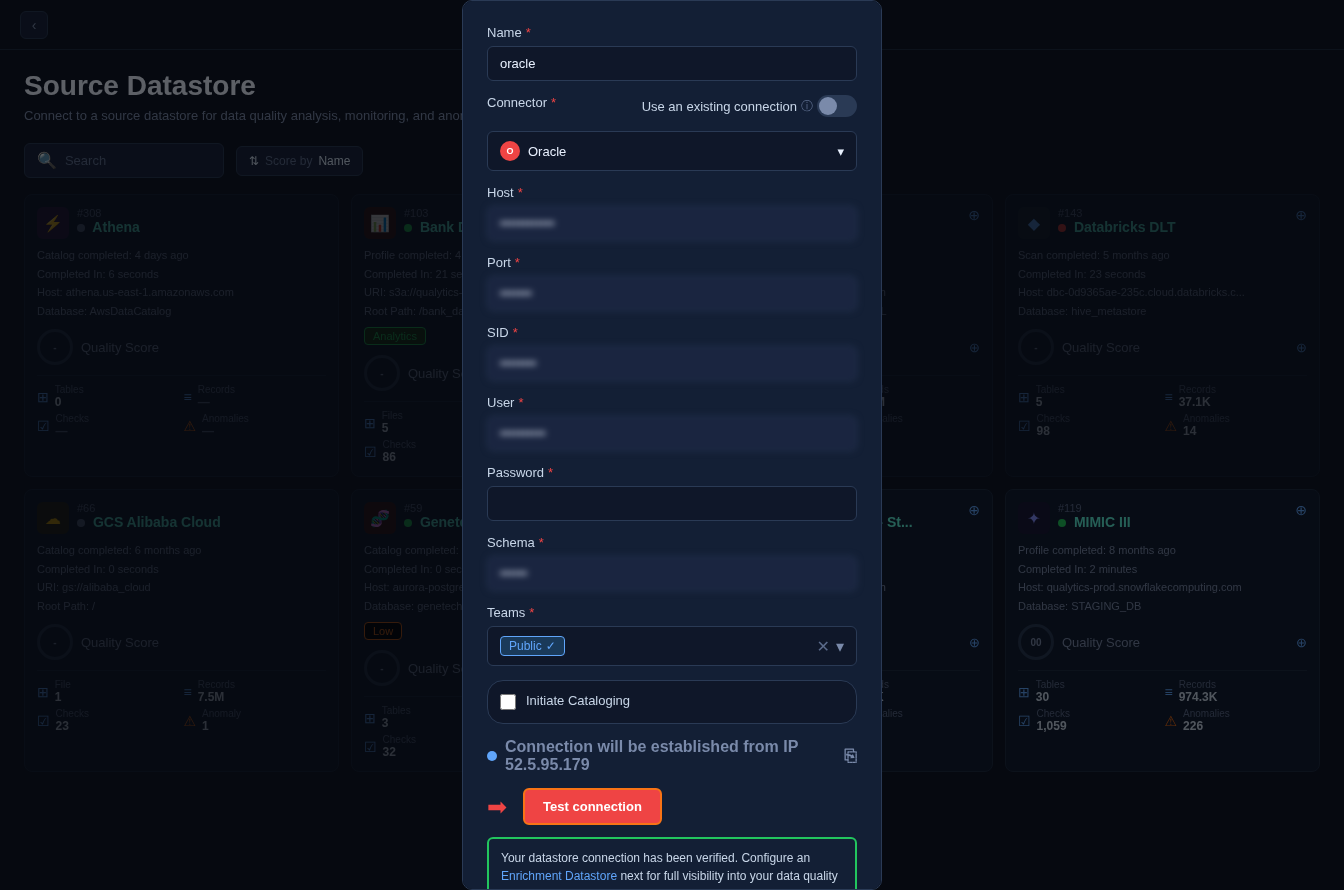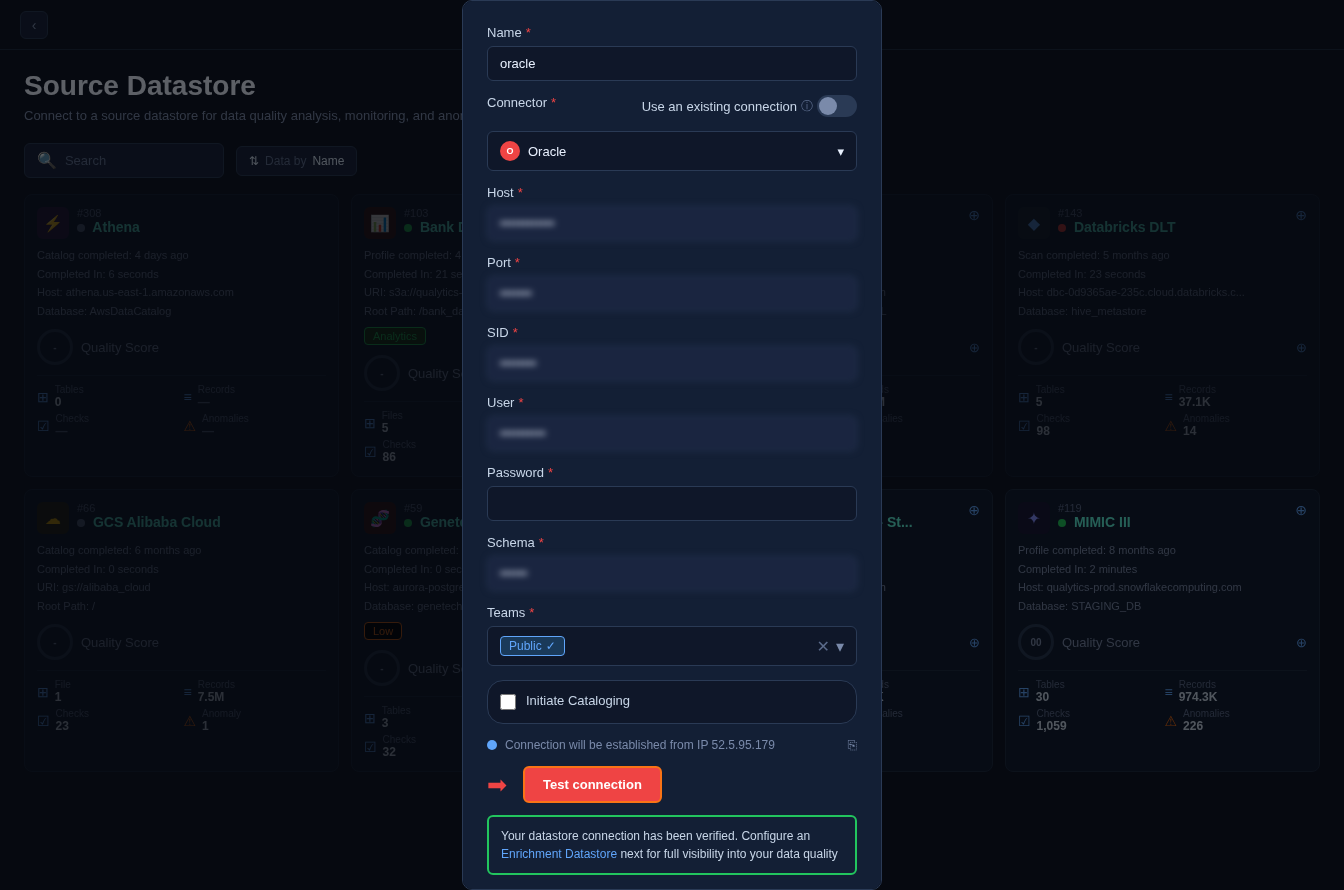--- a/index.html
+++ b/index.html
@@ -414,23 +414,24 @@
     .initiate-text-desc {
       font-size: 11px;
       color: #7a8aaa;
       line-height: 1.4;
     }
 
     .connection-info {
       display: flex;
       align-items: center;
       gap: 8px;
-      font-size: 12px;
+      font-size: 16px;
       color: #7a8aaa;
       margin-bottom: 14px;
+      font-weight: bold;
     }
 
     .conn-dot {
       width: 10px;
       height: 10px;
       border-radius: 50%;
       background: #60a5fa;
       flex-shrink: 0;
     }
 
@@ -528,21 +529,21 @@
     <div class="page-title">Source Datastore</div>
     <div class="page-subtitle">Connect to a source datastore for data quality analysis, monitoring, and anomaly detect...</div>
 
     <div class="controls-row">
       <div class="search-input-wrap">
         <span>🔍</span>
         <span style="color:#5a6a8a; font-size:13px;">Search</span>
       </div>
       <div class="sort-btn">
         <span>⇅</span>
-        <span style="color:#5a6a8a;">Data by</span>
+        <span style="color:#5a6a8a;">Score by</span>
         <span>Name</span>
       </div>
     </div>
 
     <div class="cards-grid" id="cards-grid">
 
       <div class="card dimmed">
 
         <div class="card-header">
           <div class="card-icon" style="background:#2d1f4a; color:#a855f7;">⚡</div>

